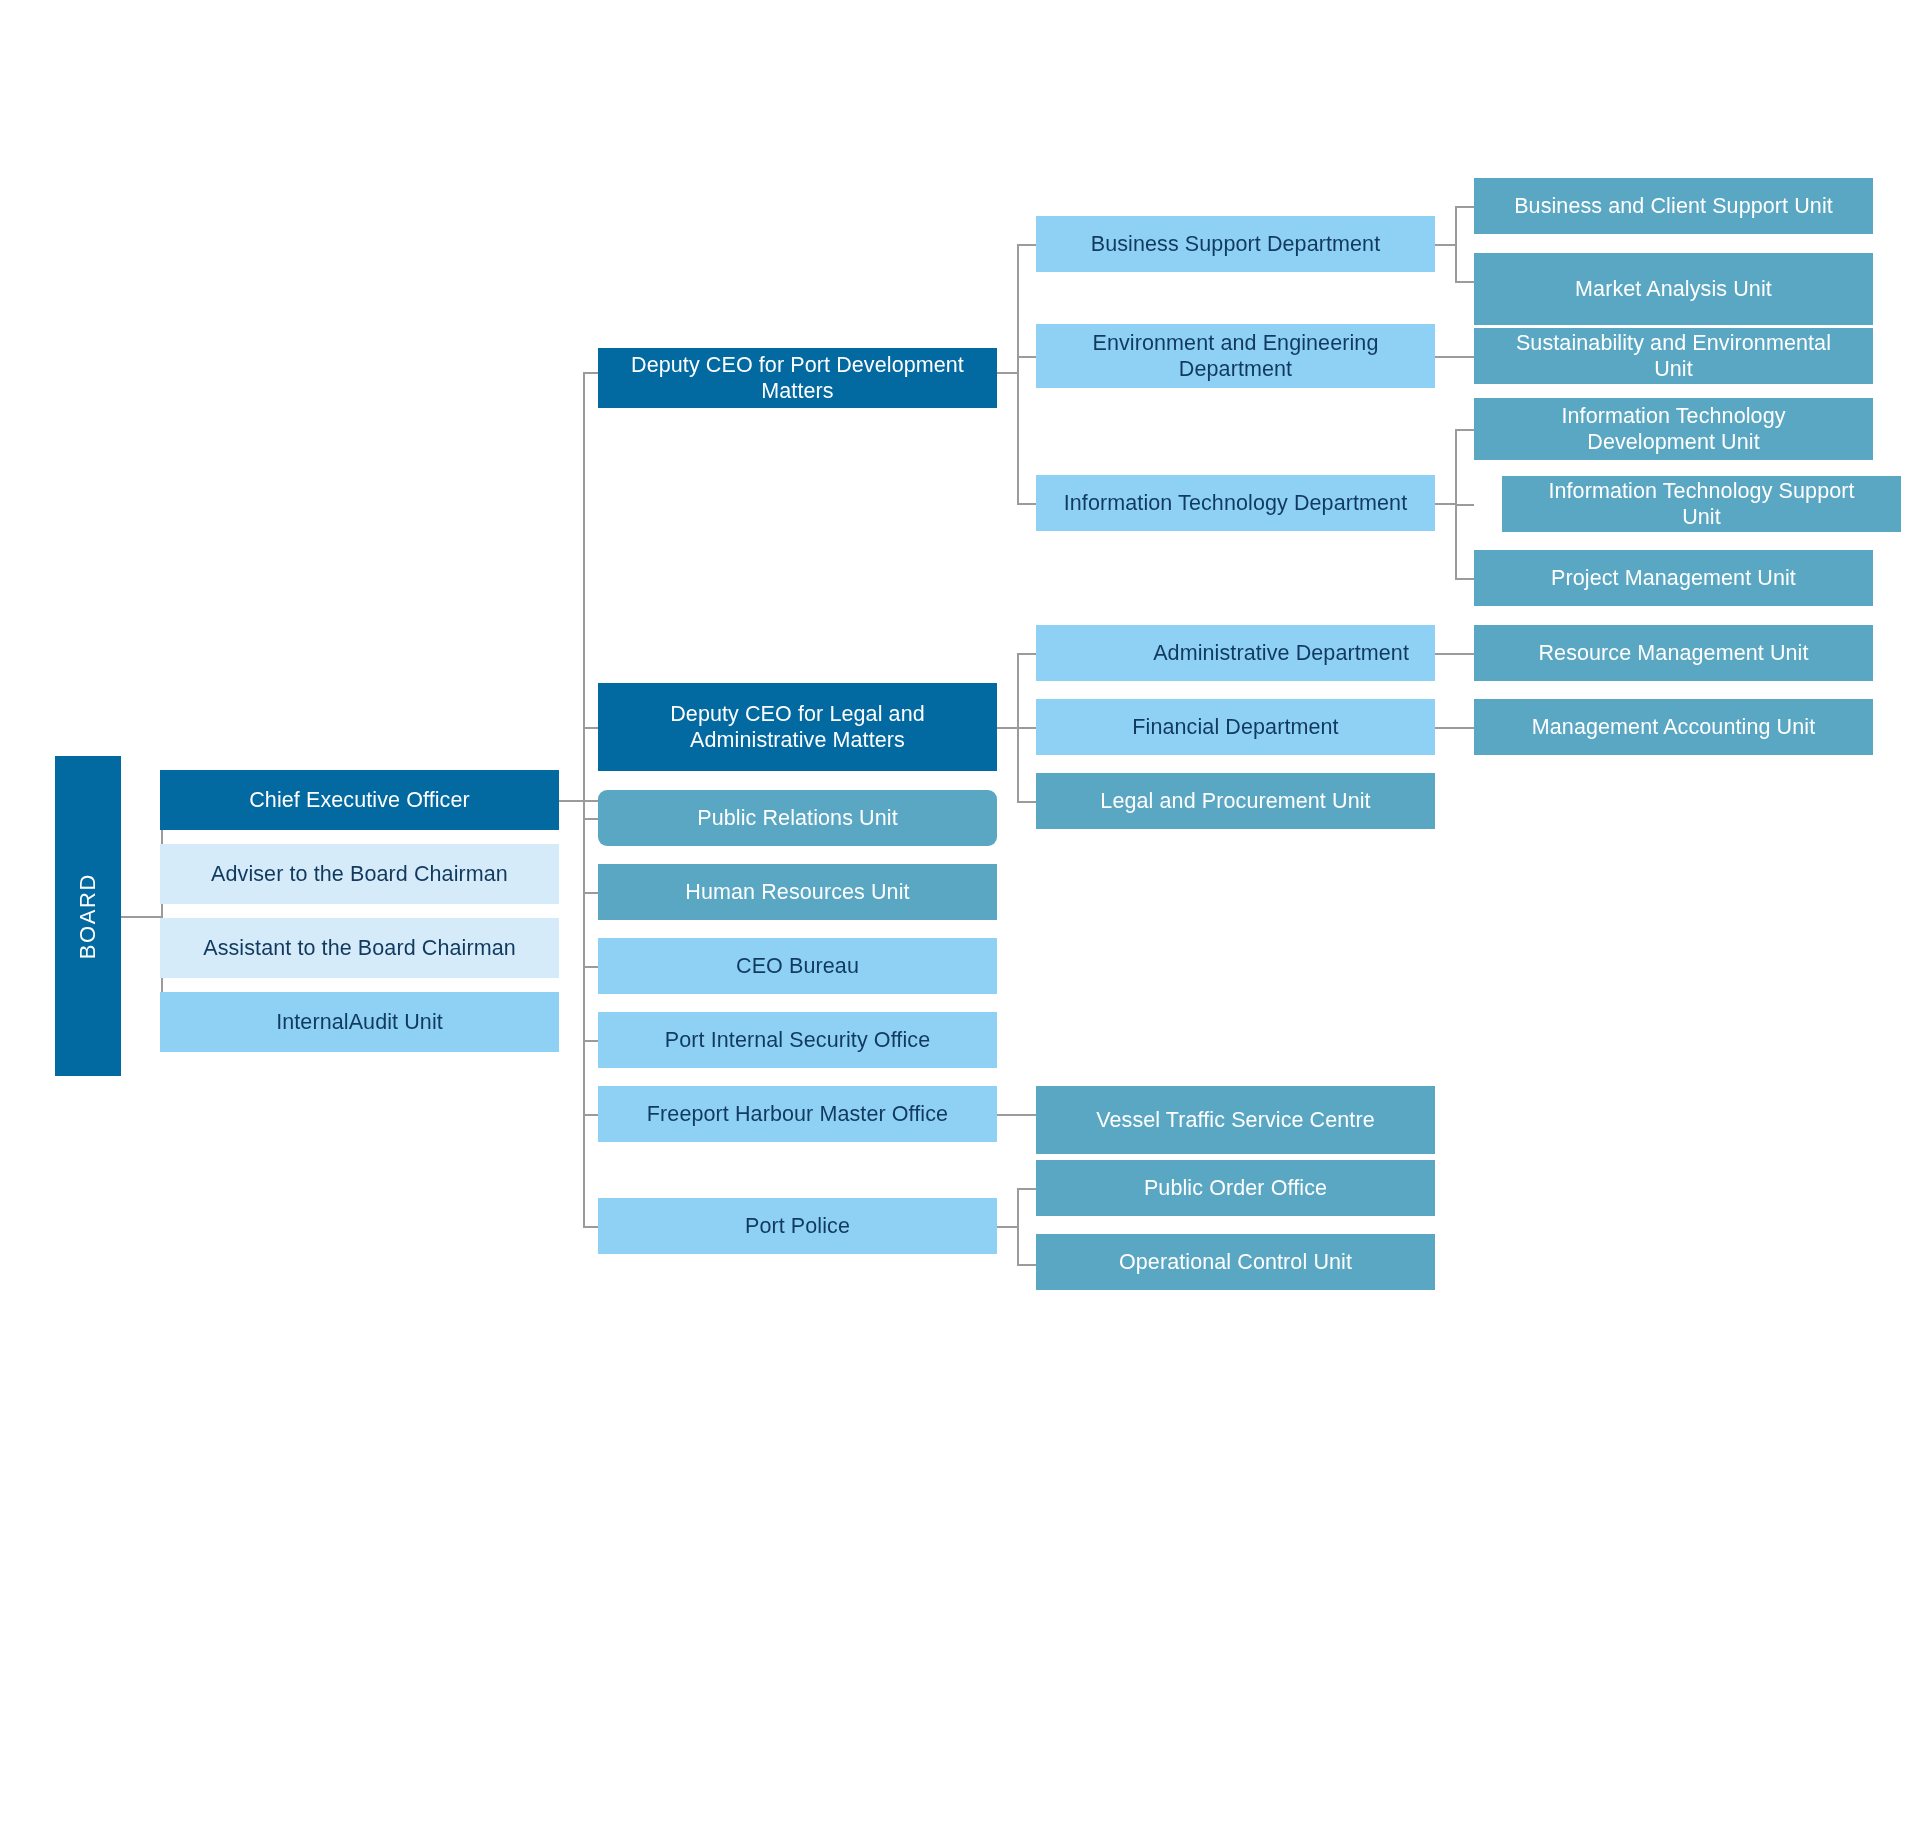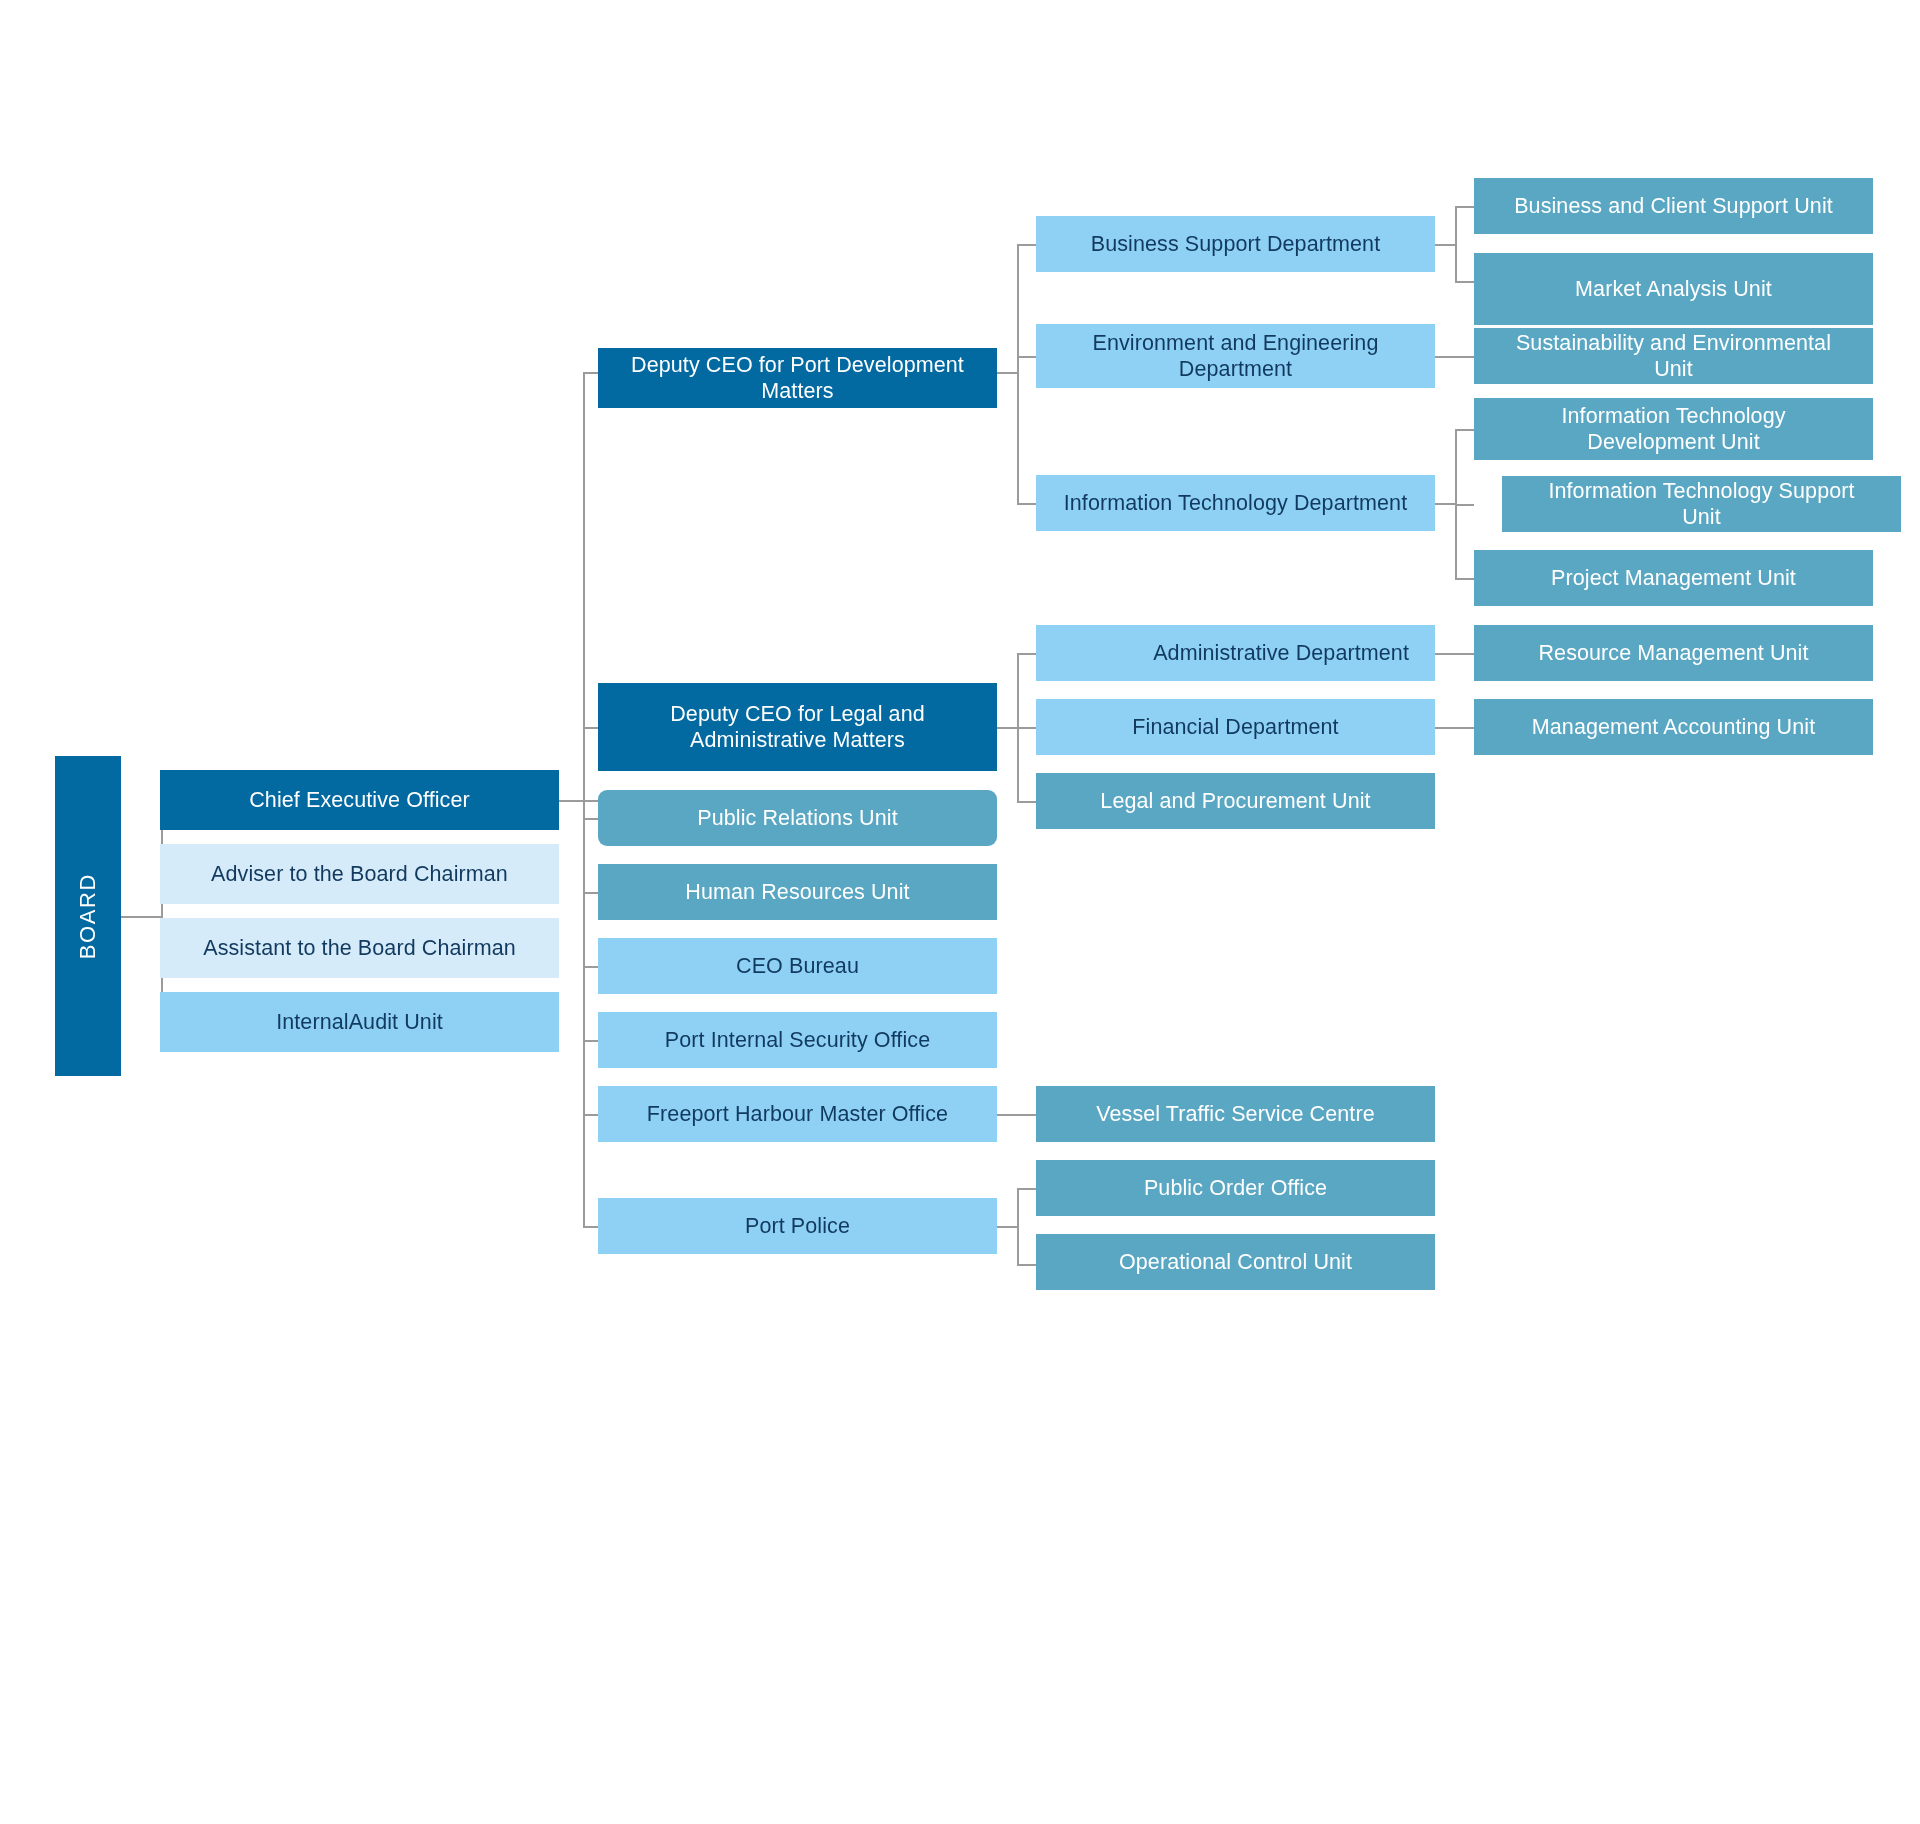--- a/index.html
+++ b/index.html
@@ -158,21 +158,21 @@
   </div>
 
   <div class="node t-lightblue" style="left:1036px;top:699px;width:399px;height:56px;">
     <span>Financial Department</span>
   </div>
 
   <div class="node t-teal" style="left:1036px;top:773px;width:399px;height:56px;">
     <span>Legal and Procurement Unit</span>
   </div>
 
-  <div class="node t-teal" style="left:1036px;top:1086px;width:399px;height:56px;justify-content:center;">
+  <div class="node t-teal" style="left:1036px;top:1086px;width:399px;height:68px;justify-content:center;">
     <span>Vessel Traffic Service Centre</span>
   </div>
 
   <div class="node t-teal" style="left:1036px;top:1160px;width:399px;height:56px;">
     <span>Public Order Office</span>
   </div>
 
   <div class="node t-teal" style="left:1036px;top:1234px;width:399px;height:56px;">
     <span>Operational Control Unit</span>
   </div>

